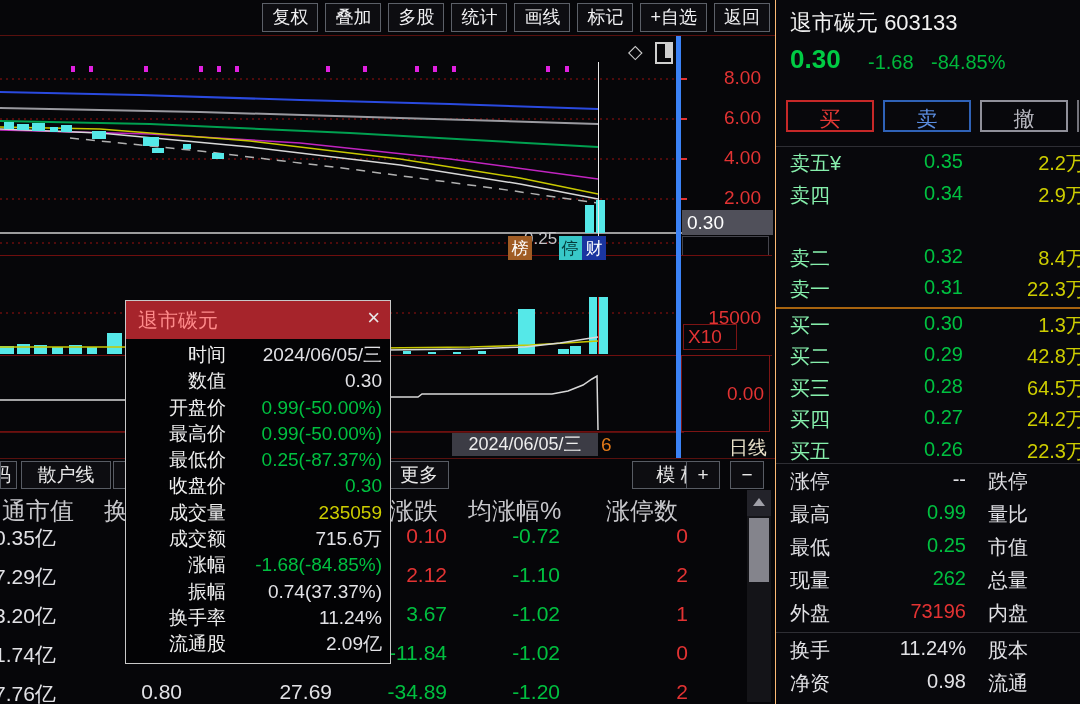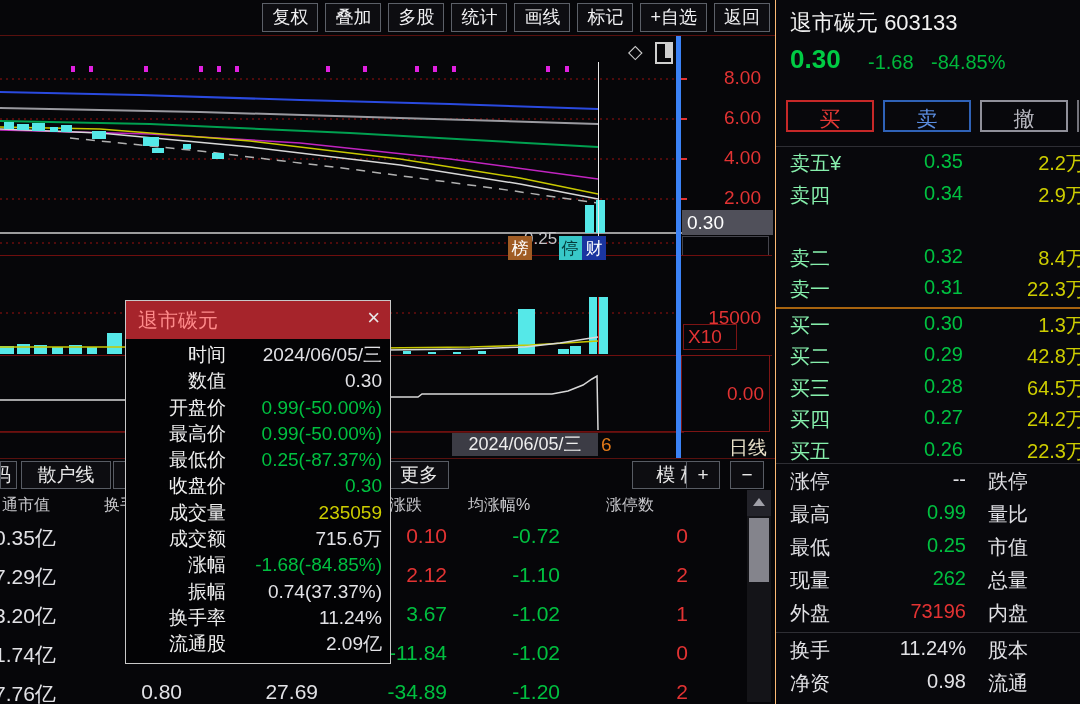--- a/index.html
+++ b/index.html
@@ -31,21 +31,21 @@
         font-size:19px;line-height:25px;padding-left:5px;}
   .pbox{position:absolute;left:1px;top:200px;width:85px;height:18px;border:1px solid #44444c;}
   .x10box{position:absolute;left:2px;top:288px;width:48px;height:24px;border:1px solid #7c1414;
           color:#e23333;font-size:19px;line-height:24px;padding-left:4px;}
   .lowbox{position:absolute;left:0;top:319px;width:89px;height:77px;border:1px solid #7c1414;box-sizing:border-box;}
   .period{position:absolute;left:0;top:399px;width:100%;text-align:right;color:#e8e0c8;font-size:19px;}
   
   #bottom-left{position:absolute;left:0;top:458px;width:775px;height:246px;overflow:hidden;}
   .tab{position:absolute;top:3px;height:26px;border:1px solid #585c64;background:#0d0d11;color:#e8e8e8;
        font-size:19px;line-height:26px;text-align:center;overflow:hidden;cursor:pointer;}
-  .th{position:absolute;top:37px;color:#c8c8cc;font-size:16px;}
+  .th{position:absolute;top:37px;color:#c8c8cc;font-size:24px;}
   .cell{position:absolute;font-size:21px;text-align:right;}
   .sb{position:absolute;left:747px;top:32px;width:24px;height:212px;background:#141418;}
   .sb-up{position:absolute;left:0;top:0;width:24px;height:26px;background:#23232a;cursor:pointer;}
   .sb-up i{position:absolute;left:6px;top:8px;width:0;height:0;border-left:6px solid transparent;
            border-right:6px solid transparent;border-bottom:8px solid #a0a0a8;}
   .sb-thumb{position:absolute;left:2px;top:28px;width:20px;height:64px;background:#84848c;cursor:pointer;}
   
   #tooltip{position:absolute;left:125px;top:300px;width:266px;z-index:10;border:1px solid #c8c8c8;
            box-sizing:border-box;background:#030305;}
   #tooltip .hd{height:38px;background:#a6242b;position:relative;}
@@ -272,21 +272,21 @@
       <span class="cell w" style="left:-6px;top:183px;width:84px;text-align:left;">1.74亿</span>
       <span class="cell w" style="left:122px;top:183px;width:60px;">0.72</span>
       <span class="cell w" style="left:238px;top:183px;width:80px;">46.46</span>
       <span class="cell g" style="left:347px;top:183px;width:100px;">-11.84</span>
       <span class="cell g" style="left:460px;top:183px;width:100px;">-1.02</span>
       <span class="cell r" style="left:588px;top:183px;width:100px;">0</span>
     </div>
     <div>
       <span class="cell w" style="left:-6px;top:222px;width:84px;text-align:left;">7.76亿</span>
       <span class="cell w" style="left:122px;top:222px;width:60px;">0.80</span>
-      <span class="cell w" style="left:238px;top:222px;width:80px;">27.69</span>
+      <span class="cell w" style="left:252px;top:222px;width:80px;">27.69</span>
       <span class="cell g" style="left:347px;top:222px;width:100px;">-34.89</span>
       <span class="cell g" style="left:460px;top:222px;width:100px;">-1.20</span>
       <span class="cell r" style="left:588px;top:222px;width:100px;">2</span>
     </div>
   </div>
 
   <div id="tooltip">
     <div class="hd">
       <span class="ttl">退市碳元</span>
       <span class="x">×</span>

